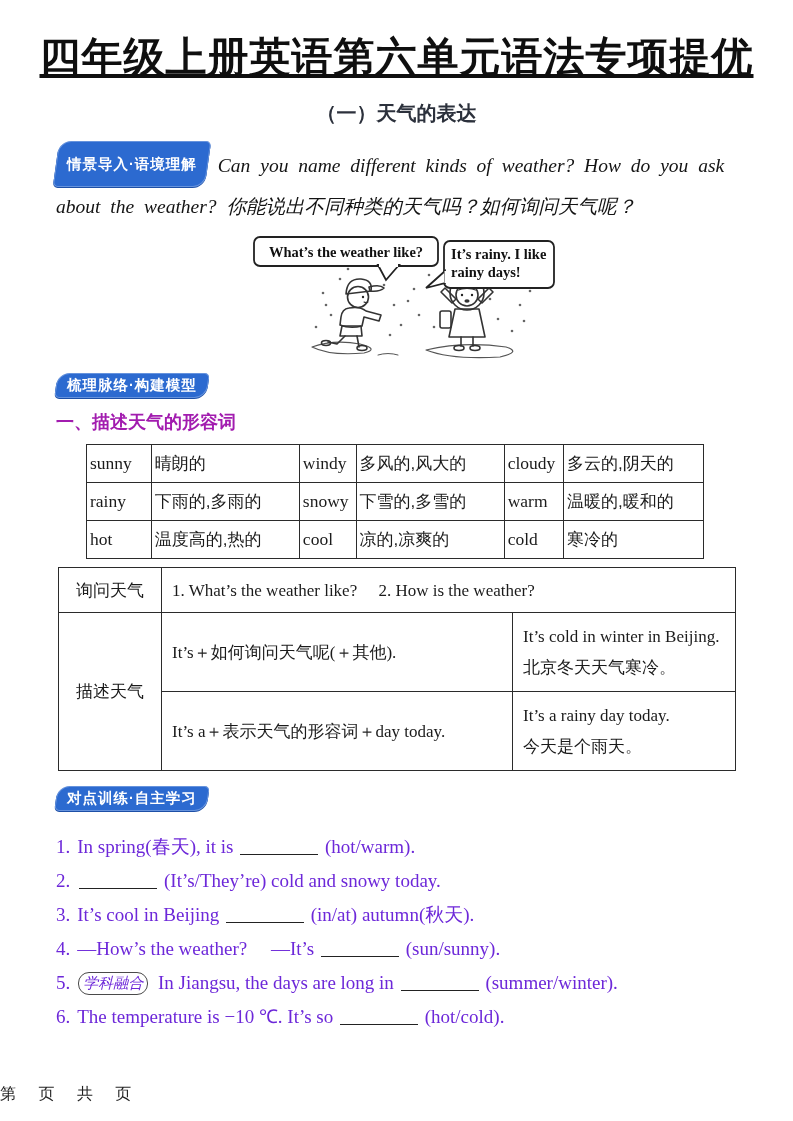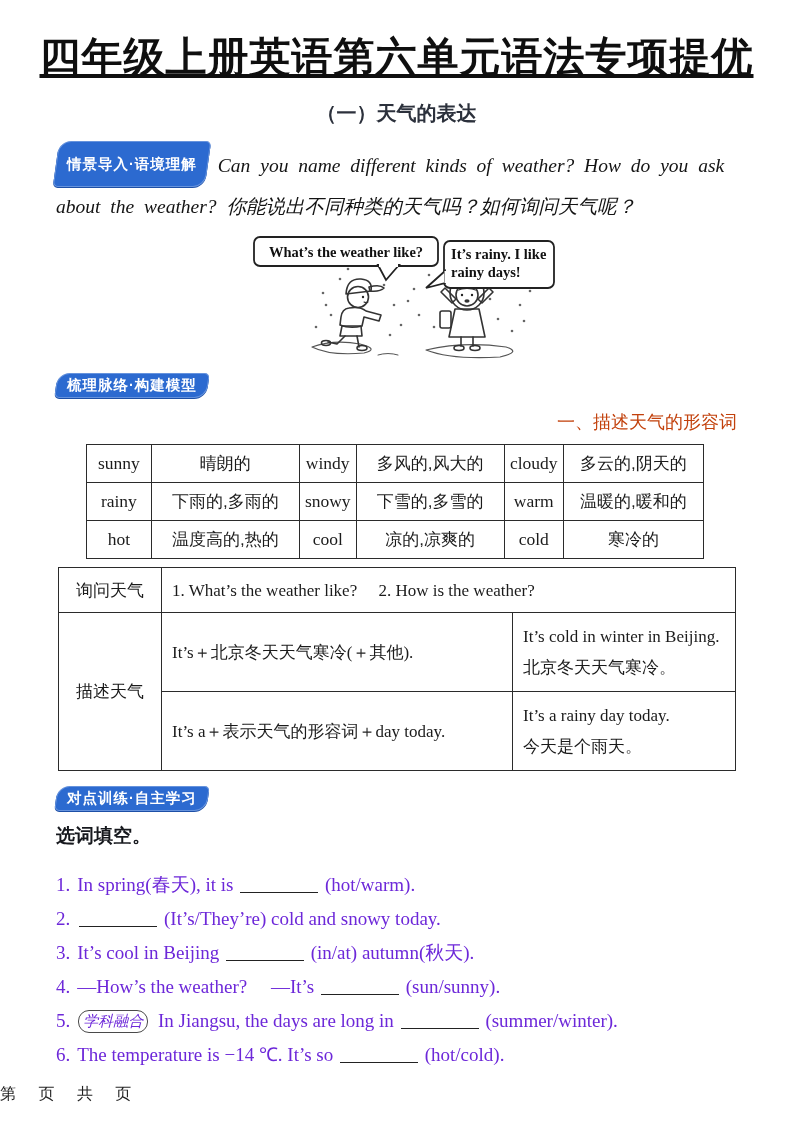--- a/index.html
+++ b/index.html
@@ -16,25 +16,25 @@
          box-shadow:inset 0 0 0 1px rgba(255,255,255,.28), 0 1px 0 #1d4fa6;margin-right:10px;}
   .badge .badge-in{display:inline-block;transform:skewX(8deg);letter-spacing:1px;}
 
   .intro{margin:14px 0 0;font-size:19.5px;line-height:40px;color:#141414;
          font-family:"Liberation Serif",serif;font-style:italic;word-spacing:5px;}
   .intro .badge{font-style:normal;font-family:"Liberation Sans",sans-serif;vertical-align:3px;}
 
   .cartoon{display:block;margin:4px 0 0 172px;}
 
   .badge-row{margin-top:10px;}
-  .heading{font-size:18px;font-weight:400;margin:12px 0 0;color:#c2410c;text-align:right;}
+  .heading{font-size:18px;font-weight:700;margin:12px 0 0;color:#a21caf;}
 
   table{border-collapse:collapse;color:#1b1b1b;}
   .vocab{margin:10px 0 0 30px;width:618px;font-size:17px;table-layout:fixed;}
-  .vocab td{border:1.6px solid #2b2b2b;text-align:center;height:37px;padding:0 3px;}
+  .vocab td{border:1.6px solid #2b2b2b;height:37px;padding:0 3px;}
   .vocab td.en{font-family:"Liberation Serif",serif;font-size:17.5px;}
 
   .sent{margin:8px 0 0 2px;width:678px;font-size:17px;border-radius:14px;}
   .sent td{border:1.6px solid #2b2b2b;padding:4px 10px;vertical-align:middle;}
   .sent td.label{text-align:center;width:90px;padding:4px 6px;white-space:nowrap;}
   .sent .en{font-family:"Liberation Serif",serif;}
   .sent .row-ask td{height:36px;}
   .sent .tall{height:70px;line-height:31px;}
   .sent .ex .zh{display:block;}
 
@@ -190,47 +190,46 @@
 
 
     <table class="sent">
       <tbody>
         <tr class="row-ask">
           <td class="label">询问天气</td>
           <td class="en" colspan="2">1. What’s the weather like?　 2. How is the weather?</td>
         </tr>
         <tr>
           <td class="label" rowspan="2">描述天气</td>
-          <td class="en tall" style="width:330px">It’s＋北京冬天天气寒冷(＋其他).</td>
+          <td class="en tall" style="width:330px">It’s＋如何询问天气呢(＋其他).</td>
           <td class="en tall ex">
             <span>It’s cold in winter in Beijing.</span>
             <span class="zh">北京冬天天气寒冷。</span>
           </td>
         </tr>
         <tr>
           <td class="en tall">It’s a＋表示天气的形容词＋day today.</td>
           <td class="en tall ex">
             <span>It’s a rainy day today.</span>
             <span class="zh">今天是个雨天。</span>
           </td>
         </tr>
       </tbody>
     </table>
 
     <div class="badge-row" style="margin-top:15px">
       <span class="badge"><span class="badge-in">对点训练·自主学习</span></span>
     </div>
 
-    <div class="instruction">选词填空。</div>
 
     <div class="questions">
         <div class="q"><span class="qnum">1.</span><span>In spring(春天), it is </span><span class="blank"></span><span> (hot/warm).</span></div>
         <div class="q"><span class="qnum">2.</span><span class="blank"></span><span> (It’s/They’re) cold and snowy today.</span></div>
         <div class="q"><span class="qnum">3.</span><span>It’s cool in Beijing </span><span class="blank"></span><span> (in/at) autumn(秋天).</span></div>
         <div class="q"><span class="qnum">4.</span><span>—How’s the weather?　 —It’s </span><span class="blank"></span><span> (sun/sunny).</span></div>
         <div class="q"><span class="qnum">5.</span><span class="boxtag">学科融合</span><span> In Jiangsu, the days are long in </span><span class="blank"></span><span> (summer/winter).</span></div>
-        <div class="q"><span class="qnum">6.</span><span>The temperature is −14 ℃. It’s so </span><span class="blank"></span><span> (hot/cold).</span></div>
+        <div class="q"><span class="qnum">6.</span><span>The temperature is −10 ℃. It’s so </span><span class="blank"></span><span> (hot/cold).</span></div>
       </div>
 
   </div>
 
   <div class="footer">第 页 共 页</div>
 </div>
 
 </body></html>

